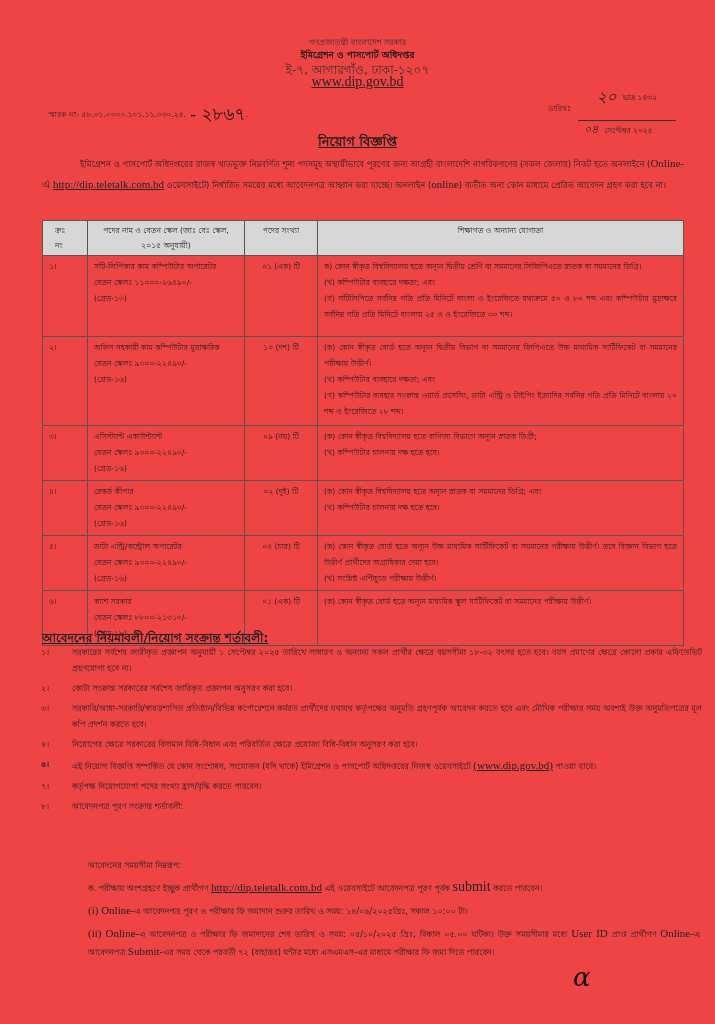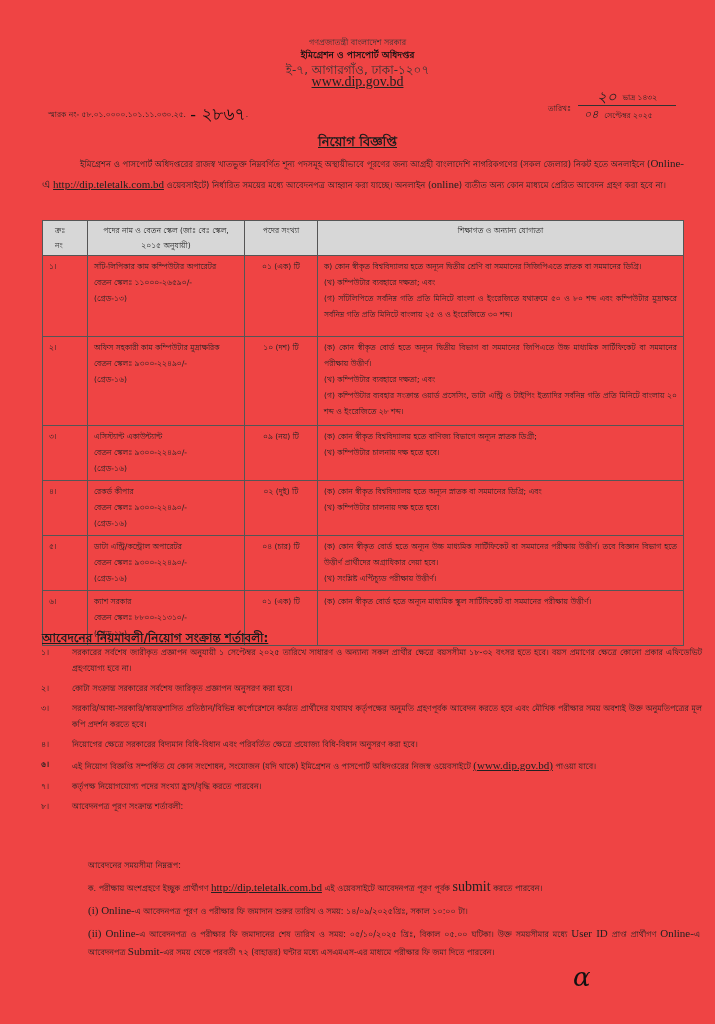--- a/index.html
+++ b/index.html
@@ -10,21 +10,21 @@
   .hdr-gov { top:36px; font-size:8px; color:#333; }
   .hdr-dept { top:48px; font-size:9px; font-weight:bold; color:#111; }
   .hdr-addr { top:61px; font-size:12px; color:#333; }
   .hdr-web { top:74px; font-family:"Liberation Serif", serif; font-size:14px; text-decoration:underline; color:#222; }
   .memo { position:absolute; left:48px; top:101px; font-size:7.5px; color:#222; white-space:nowrap; }
   .memo .hand { font-family:"DejaVu Serif", serif; font-size:17px; vertical-align:middle; margin-left:2px; color:#111; }
   .date { position:absolute; left:548px; top:90px; font-size:7.5px; color:#222; }
   .date .lbl { position:absolute; left:0; top:13px; white-space:nowrap; }
   .date .frac { position:absolute; left:30px; top:0; width:98px; }
   .date .top, .date .bot { display:flex; align-items:flex-end; gap:6px; white-space:nowrap; }
-  .date .top { justify-content:center; border-bottom:1px solid #333; padding-bottom:1px; }
+  .date .top { justify-content:center; border-bottom:1px solid #333; padding-bottom:16px; }
   .date .bot { padding-left:6px; padding-top:2px; }
   .date .hd { font-family:"DejaVu Serif", serif; font-size:15px; font-style:italic; line-height:14px; }
   .date .hd.sm { font-size:11px; }
   .title { position:absolute; left:0; width:715px; top:132px; text-align:center; font-size:13px; font-weight:bold; }
   .title span { text-decoration:underline; }
   .intro { position:absolute; left:42px; top:153px; width:642px; font-size:8.4px; line-height:20px; text-align:justify; color:#222; }
   .intro .ind { display:inline-block; width:38px; }
   .intro .en { font-family:"Liberation Serif", serif; font-size:11px; }
   .intro .link { font-family:"Liberation Serif", serif; font-size:11px; text-decoration:underline; }
   table.jobs { position:absolute; left:42px; top:220px; width:642px; border-collapse:collapse; font-size:7.6px; color:#222; }

